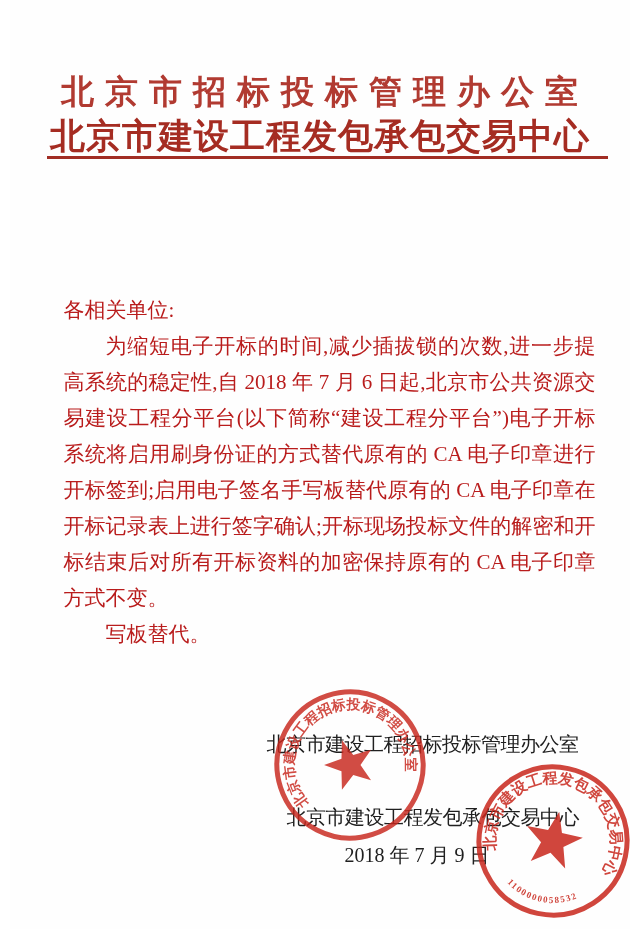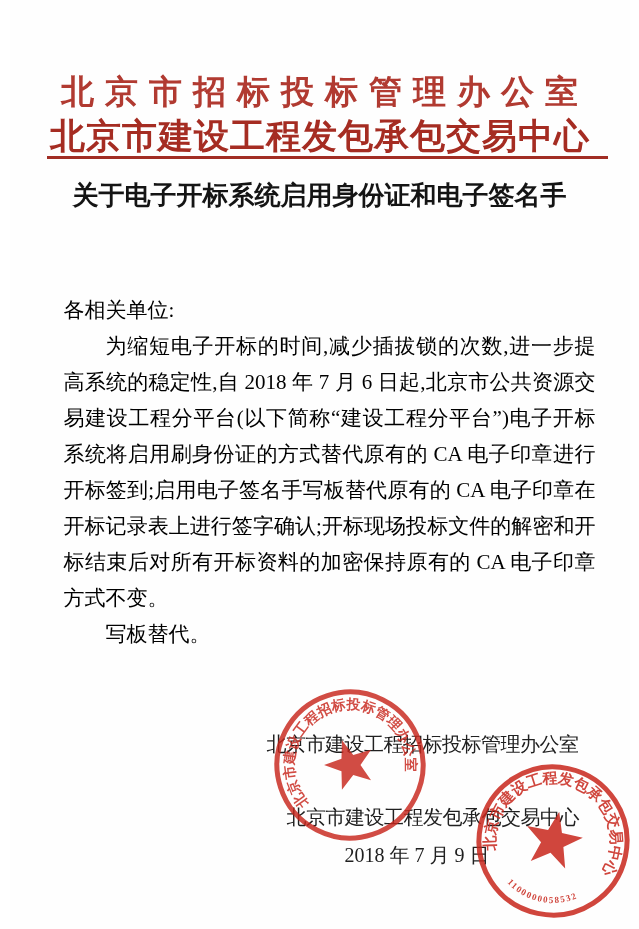--- a/index.html
+++ b/index.html
@@ -38,21 +38,21 @@
     text-align:center;
     font-size:26px; font-weight:bold;
     line-height:36px;
     color:#141414;
   }
   .body-text {
     position:absolute; top:292px; left:54px;
     width:532px;
     font-size:21px; line-height:36px;
     text-align:justify;
-    color:#000000;
+    color:#b91c1c;
   }
   .body-text p { margin:0; text-indent:2em; }
   .body-text .salutation { text-indent:0; }
   .sig-line { position:absolute; white-space:nowrap; font-size:20px; color:#202020; }
   .sig-1 { top:731px; left:257px; letter-spacing:-0.5px; }
   .sig-2 { top:804px; left:277px; letter-spacing:-0.5px; }
   .sig-date { top:842px; left:335px; }
   .seal { position:absolute; pointer-events:none; }
   .seal-1 { left:262px; top:687px; }
   .seal-2 { left:465px; top:763px; }
@@ -61,21 +61,20 @@
 </head>
 <body>
 
 <div class="page">
 
   <div class="org-line1">北京市招标投标管理办公室</div>
   <div class="org-line2">北京市建设工程发包承包交易中心</div>
   <div class="header-rule"></div>
 
   <div class="notice-title">
-    <div>关于电子开标系统启用身份证和电子签名手</div>
   </div>
 
   <div class="body-text">
     <p class="salutation">各相关单位:</p>
     <p>为缩短电子开标的时间,减少插拔锁的次数,进一步提高系统的稳定性,自 2018 年 7 月 6 日起,北京市公共资源交易建设工程分平台(以下简称“建设工程分平台”)电子开标系统将启用刷身份证的方式替代原有的 CA 电子印章进行开标签到;启用电子签名手写板替代原有的 CA 电子印章在开标记录表上进行签字确认;开标现场投标文件的解密和开标结束后对所有开标资料的加密保持原有的 CA 电子印章方式不变。</p>
     <p>写板替代。</p>
   </div>
 
   <div class="sig-line sig-1">北京市建设工程招标投标管理办公室</div>
   <div class="sig-line sig-2">北京市建设工程发包承包交易中心</div>

